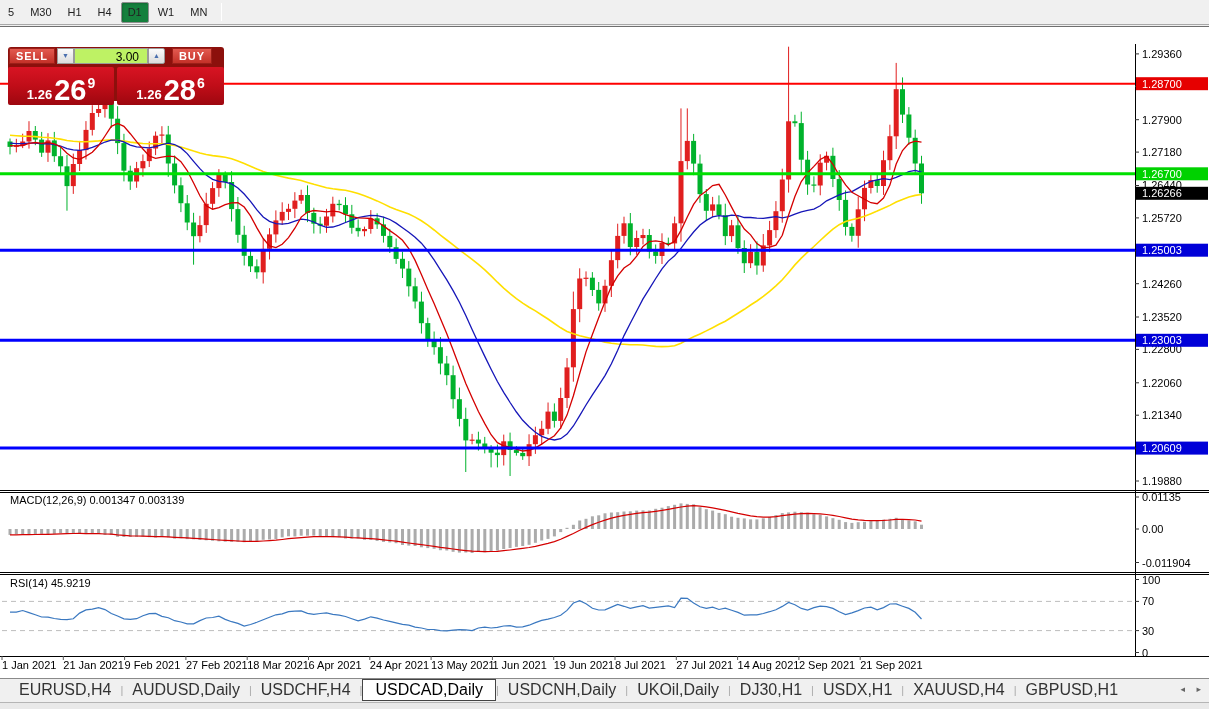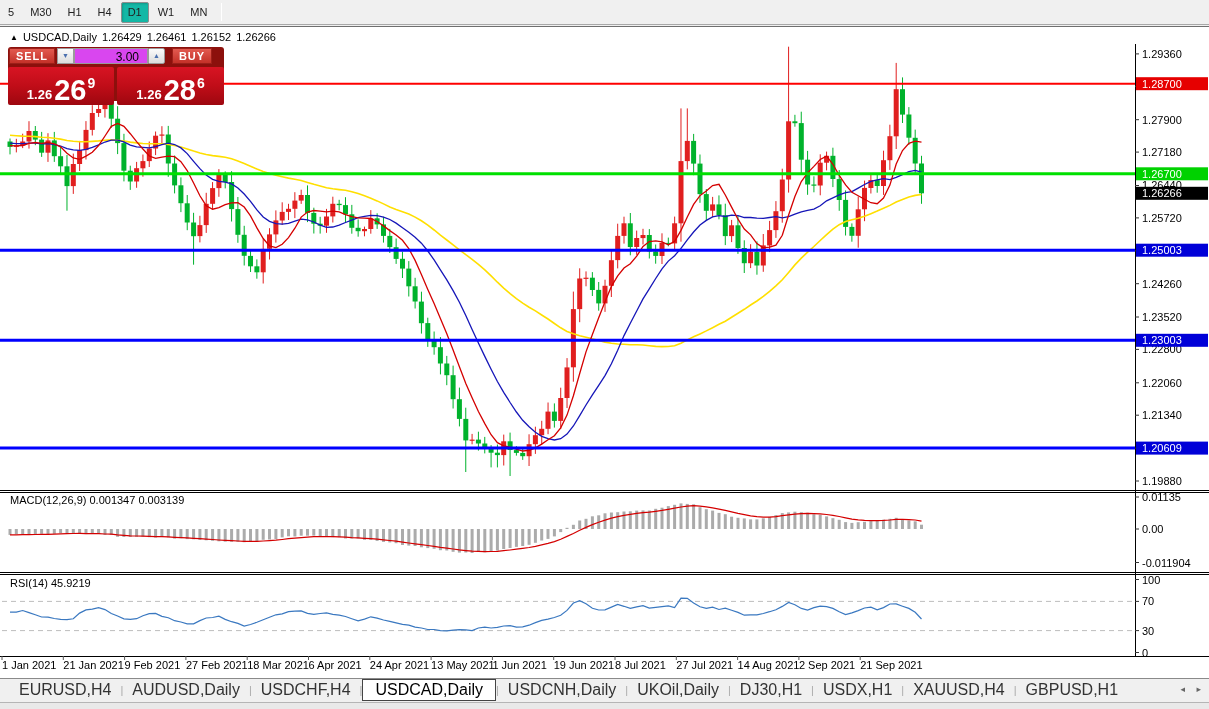--- a/index.html
+++ b/index.html
@@ -4,21 +4,21 @@
 <style>
   html,body{margin:0;padding:0;background:#dcdcdc;}
   *{box-sizing:border-box;}
   .app{position:relative;width:1209px;height:709px;background:#f0f0f0;overflow:hidden;
        font-family:"Liberation Sans",sans-serif;-webkit-font-smoothing:none;}
   
   .toolbar{position:absolute;left:0;top:0;width:1209px;height:25px;background:#f0f0f0;
            display:flex;align-items:center;border-bottom:1px solid #a8a8a8;}
   .tf-btn{font-size:11px;color:#222;padding:3px 6px;margin:0 1px;border:1px solid transparent;
           border-radius:2px;cursor:default;line-height:13px;}
-  .tf-btn.active{background:#14b8a6;border:1px solid #8f8f8f;box-shadow:inset 1px 1px 2px rgba(0,0,0,.18);}
+  .tf-btn.active{background:#15803d;border:1px solid #8f8f8f;box-shadow:inset 1px 1px 2px rgba(0,0,0,.18);}
   .tb-sep{width:1px;height:18px;background:#b5b5b5;margin:0 6px;border-right:1px solid #fff;}
   
   .chartwin{position:absolute;left:0;top:26px;width:1209px;height:652px;background:#fff;
             border-top:1px solid #6f6f6f;}
   .titlebar{position:absolute;left:0;top:0;width:1209px;height:17px;background:#fff;}
   .titlebar .tri{font-size:8px;color:#000;margin:0 5px 0 10px;vertical-align:1px;}
   .titlebar span{font-size:11px;color:#000;}
   .titlebar .num{margin-left:5px;}
   #chart-svg{position:absolute;left:0;top:17px;}
   
@@ -26,21 +26,21 @@
          border-radius:3px;z-index:5;}
   .panel .btn{position:absolute;top:1px;height:16px;color:#fff;font-size:11px;font-weight:bold;
               text-align:center;line-height:15px;background:linear-gradient(180deg,#e25a50,#c43128);
               border:1px solid #9c1f18;border-radius:0;letter-spacing:1px;}
   .sellbtn{left:1px;width:46px;}
   .buybtn{left:164px;width:40px;}
   .spin{position:absolute;top:1px;height:16px;background:linear-gradient(180deg,#fbfbfb,#dcdcdc);
         border:1px solid #9a9a9a;color:#4a6fae;font-size:7px;text-align:center;line-height:14px;width:17px;}
   .spin.down{left:49px;}
   .spin.up{left:140px;border-radius:0 2px 2px 0;}
-  .vol{position:absolute;left:66px;top:1px;width:74px;height:16px;background:#d946ef;border:1px solid #9a9a9a;
+  .vol{position:absolute;left:66px;top:1px;width:74px;height:16px;background:#bef264;border:1px solid #9a9a9a;
        font-size:12px;color:#000;text-align:right;padding:1px 8px 0 0;}
   .pricebox{position:absolute;top:20px;height:38px;border-radius:2px;color:#fff;
             background:linear-gradient(180deg,#d81423 0%,#c00d18 50%,#9d070f 100%);
             display:flex;align-items:flex-end;justify-content:center;padding-bottom:3px;}
   .pb-left{left:0;width:106px;}
   .pb-right{left:109px;width:107px;}
   .pb-small{font-size:13px;font-weight:bold;margin-right:2px;line-height:14px;}
   .pb-big{font-size:29px;font-weight:bold;line-height:24px;}
   .pb-sup{font-size:14px;font-weight:bold;display:inline-block;transform:translateY(-11px);margin-left:1px;}
   
@@ -64,23 +64,20 @@
       <div class="tf-btn">M30</div>
       <div class="tf-btn">H1</div>
       <div class="tf-btn">H4</div>
       <div class="tf-btn active">D1</div>
       <div class="tf-btn">W1</div>
       <div class="tf-btn">MN</div>
       <div class="tb-sep"></div>
     </div>
 
   <div class="chartwin">
-    <div class="titlebar">
-      <span class="tri">▲</span><span>USDCAD,Daily</span><span class="num">1.26429</span><span class="num">1.26461</span><span class="num">1.26152</span><span class="num">1.26266</span>
-    </div>
 
     <div class="panel">
       <div class="btn sellbtn">SELL</div>
       <div class="spin down">▼</div>
       <div class="vol">3.00</div>
       <div class="spin up">▲</div>
       <div class="btn buybtn">BUY</div>
       <div class="pricebox pb-left">
         <span class="pb-small">1.26</span>
           <span class="pb-big">26</span>

